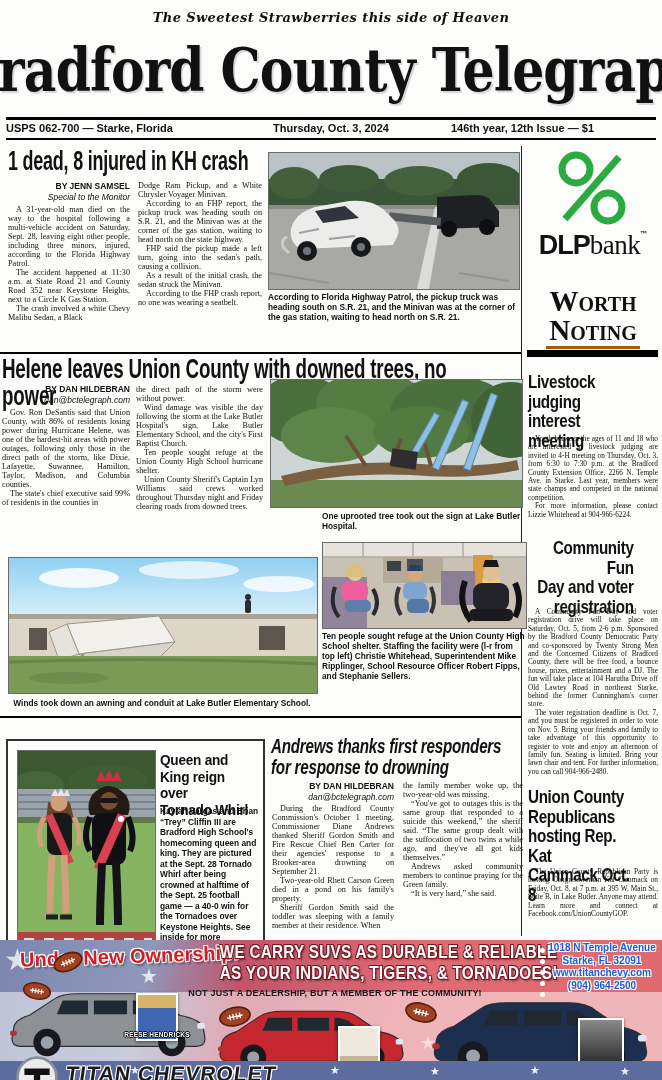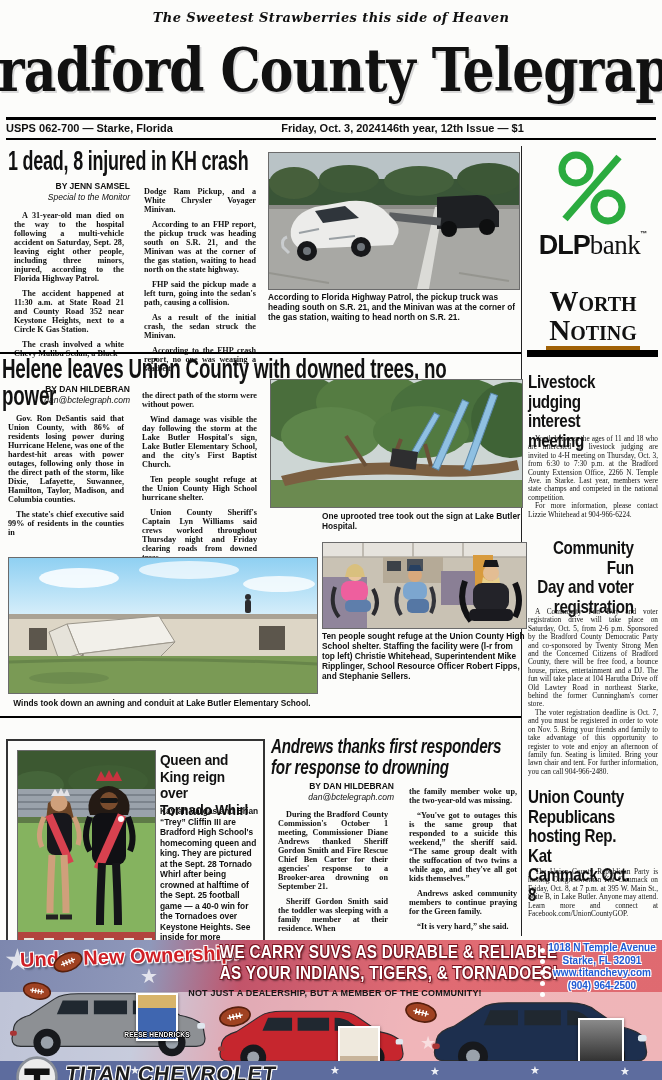--- a/index.html
+++ b/index.html
@@ -7,49 +7,49 @@
         font-family:"Liberation Sans",sans-serif;color:#111;}
   .s{position:absolute;}
 
   
   .tagline{top:10px;left:0;right:0;text-align:center;font:italic 700 13px "DejaVu Serif",serif;letter-spacing:.4px;}
   .masthead{top:24px;left:0;right:0;height:92px;display:flex;align-items:center;justify-content:center;}
   .masthead span{display:inline-block;transform:scaleX(.84);white-space:nowrap;
     font:700 60px "DejaVu Serif",serif;letter-spacing:-1px;text-shadow:2px 2px 0 #d8d8d8;}
   .ruleA{top:117px;left:6px;width:650px;height:3px;background:#000;}
   .infobar{top:122px;left:6px;width:650px;display:grid;grid-template-columns:1fr auto 1fr;font:700 11px "Liberation Sans",sans-serif;}
-  .infobar .r{text-align:left;}
+  .infobar .r{text-align:center;}
   .ruleB{top:138px;left:6px;width:650px;height:2px;background:#000;}
 
   
   .hl{line-height:1;}
   .hl span{display:inline-block;transform-origin:0 0;white-space:pre-line;font-weight:700;letter-spacing:-.3px;}
   .byline{text-align:right;font:700 8.5px "Liberation Sans",sans-serif;line-height:1.25;}
   .byline .sub{font:italic 400 8.5px "Liberation Sans",sans-serif;}
   .bodycol{font:8.2px/9.0px "Liberation Serif",serif;text-align:justify;}
-  .bodycol p{margin:6px;text-indent:8px;font-weight:bold;}
+  .bodycol p{margin:0;text-indent:8px;}
   .bodycol p.ni{text-indent:0;}
   .cap{font:700 8.3px/1.2 "Liberation Sans",sans-serif;}
   .photo{border:1px solid #6b6b6b;background:#dfe3e2;overflow:hidden;}
   .photo svg{display:block;}
   .hdiv{height:2px;background:#000;}
   .vdiv{width:1px;background:#222;}
 
   
   .sb-h span{display:inline-block;transform:scaleX(.8);transform-origin:0 0;white-space:pre-line;
     font:700 19px/19.5px "Liberation Sans",sans-serif;letter-spacing:-.4px;}
   .sb-body{font:7.3px/8.4px "Liberation Serif",serif;text-align:justify;}
   .sb-body p{margin:0;text-indent:7px;}
   .dlp-row{white-space:nowrap;text-align:center;}
   .dlp1{font:800 27px "Liberation Sans",sans-serif;letter-spacing:-1px;}
   .dlp2{font:400 27px "Liberation Serif",serif;letter-spacing:-.5px;}
   .dlptm{font:700 7px "Liberation Sans",sans-serif;vertical-align:top;}
   .proud{font:italic 700 17px "DejaVu Serif",serif;color:#2bab3f;text-align:center;}
   .worth{font:700 29px "Liberation Serif",serif;font-variant:small-caps;text-align:center;line-height:1;}
-  .worth .ul{display:inline-block;border-bottom:8px solid #a16207;padding:0 3px 1px;}
+  .worth .ul{display:inline-block;border-bottom:3px solid #a16207;padding:0 3px 1px;}
 
   
   .qbox{border:2px solid #333;}
   .qhead span{display:inline-block;transform:scaleX(.88);transform-origin:0 0;white-space:pre-line;
     font:700 15.5px/16.5px "Liberation Sans",sans-serif;letter-spacing:-.3px;}
   .qbody{font:700 8.4px/1.25 "Liberation Sans",sans-serif;}
 
   
   .ahl span{font-style:italic;font:italic 700 20px/21px "Liberation Sans",sans-serif;}
 
@@ -111,21 +111,21 @@
 
 <div class="page">
 
   <div class="s tagline">The Sweetest Strawberries this side of Heaven</div>
   <div class="s masthead">
       <span>Bradford County Telegraph</span>
     </div>
   <div class="s ruleA"></div>
   <div class="s infobar">
     <div>USPS 062-700 — Starke, Florida</div>
-    <div>Friday, Oct. 3, 2024</div>
+    <div>Thursday, Oct. 3, 2024</div>
     <div class="r">146th year, 12th Issue — $1</div>
   </div>
   <div class="s ruleB"></div>
 
   <div class="s hl" style="left:8px;top:147px;">
     <span style="font-size:28px;transform:scaleX(.64);">1 dead, 8 injured in KH crash</span>
   </div>
   <div class="s byline" style="left:8px;top:181px;width:122px;">
     <div>BY JENN SAMSEL</div>
     <div class="sub">Special to the Monitor</div>
@@ -324,22 +324,22 @@
   <div class="s hl ahl" style="left:271px;top:736px;">
     <span style="transform:scaleX(.76);">Andrews thanks first responders
 for response to drowning</span>
   </div>
   <div class="s byline" style="left:272px;top:781px;width:122px;">
     <div>BY DAN HILDEBRAN</div>
     <div class="sub">dan@bctelegraph.com</div>
   </div>
   <div class="s bodycol" style="left:272px;top:804px;width:122px;">
     <p>During the Bradford County Commission's October 1 meeting, Commissioner Diane Andrews thanked Sheriff Gordon Smith and Fire Rescue Chief Ben Carter for their agencies' response to a Brooker-area drowning on September 21.</p>
+    <p>Two-year-old Rhett Carson Green died in a pond on his family's property.</p>
     <p>Sheriff Gordon Smith said the toddler was sleeping with a family member at their residence. When</p>
-    <p>Two-year-old Rhett Carson Green died in a pond on his family's property.</p>
   </div>
   <div class="s bodycol" style="left:403px;top:781px;width:120px;">
     <p class="ni">the family member woke up, the two-year-old was missing.</p>
     <p>“You've got to outages this is the same group that responded to a suicide this weekend,” the sheriff said. “The same group dealt with the suffocation of two twins a while ago, and they've all got kids themselves.”</p>
     <p>Andrews asked community members to continue praying for the Green family.</p>
     <p>“It is very hard,” she said.</p>
   </div>
 
   <div class="s" style="left:552px;top:148px;width:80px;height:80px;">
     <svg viewBox="0 0 80 80" width="80" height="80">

